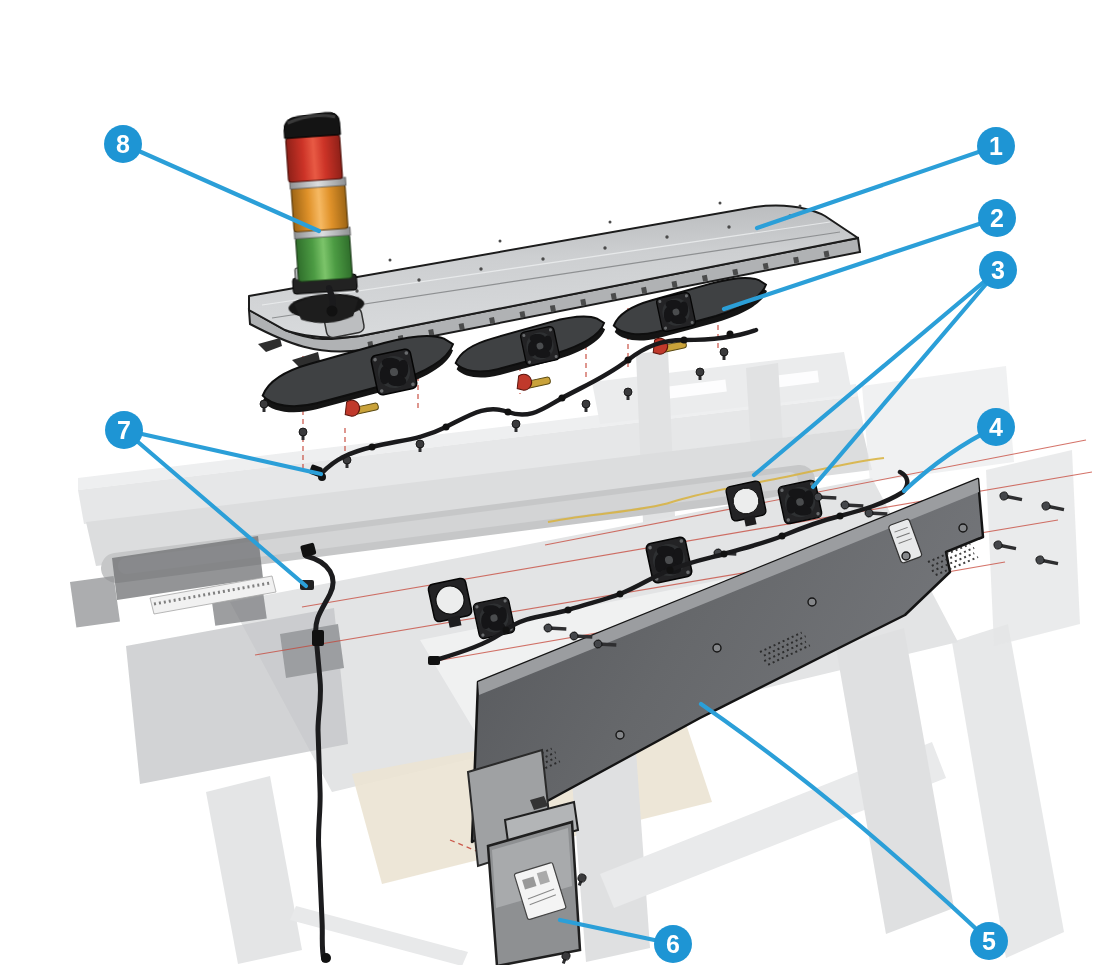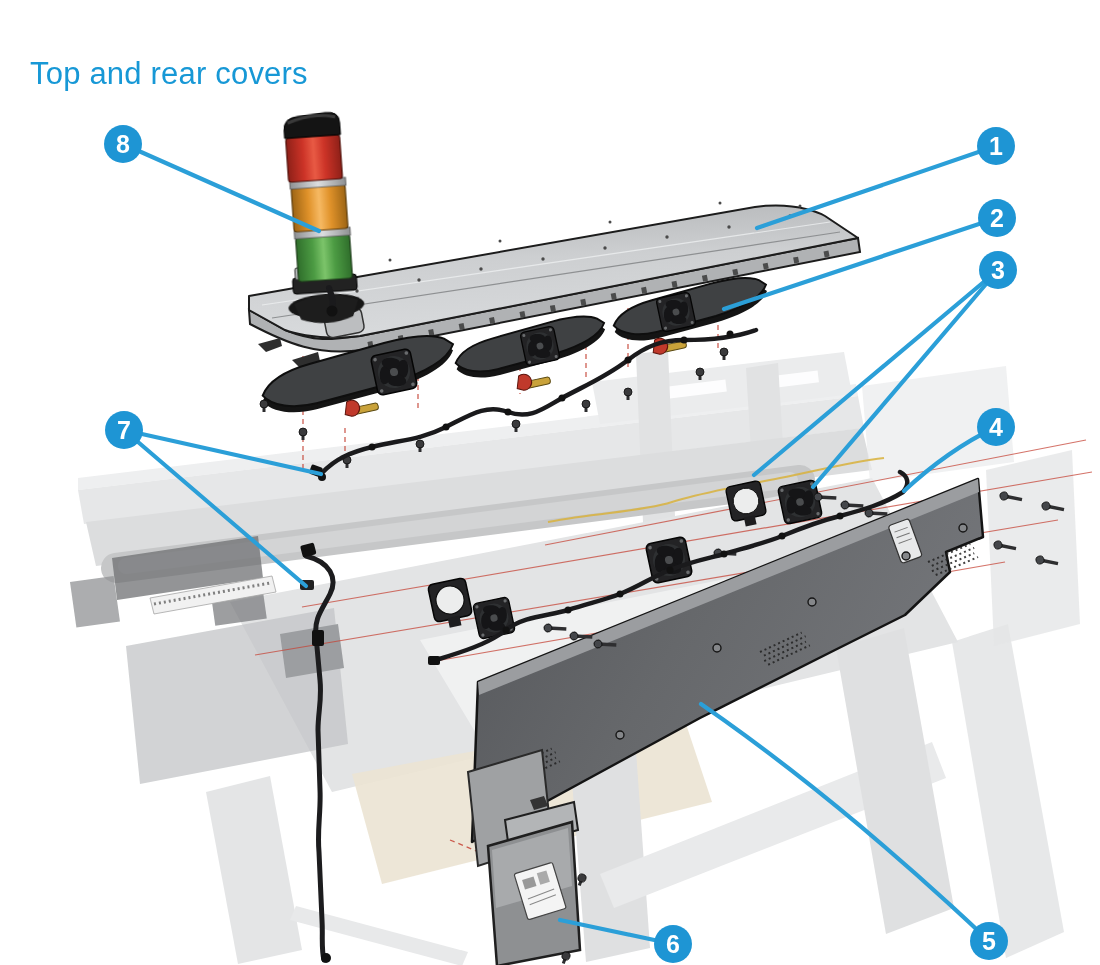--- a/index.html
+++ b/index.html
@@ -10,21 +10,20 @@
   .diagram{position:absolute;left:0;top:0;}
   .callout{position:absolute;width:38px;height:38px;border-radius:50%;
            background:#1e95d4;color:#ffffff;font-size:25px;font-weight:600;
            line-height:38px;text-align:center;z-index:5;}
 </style>
 </head>
 <body>
 
 <div class="page">
 
-  <h1 class="title">Top and rear covers</h1>
 
   <svg class="diagram" width="1100" height="965" viewBox="0 0 1100 965" xmlns="http://www.w3.org/2000/svg">
     <defs>
       <linearGradient id="coverGrad" x1="0" y1="0" x2="0.15" y2="1">
         <stop offset="0" stop-color="#b4b6b8"></stop>
           <stop offset="0.45" stop-color="#cdcfd1"></stop>
           <stop offset="1" stop-color="#d8dadc"></stop>
       </linearGradient>
       <linearGradient id="panelGrad" x1="0" y1="0" x2="1" y2="0.4">
         <stop offset="0" stop-color="#54565a"></stop>

